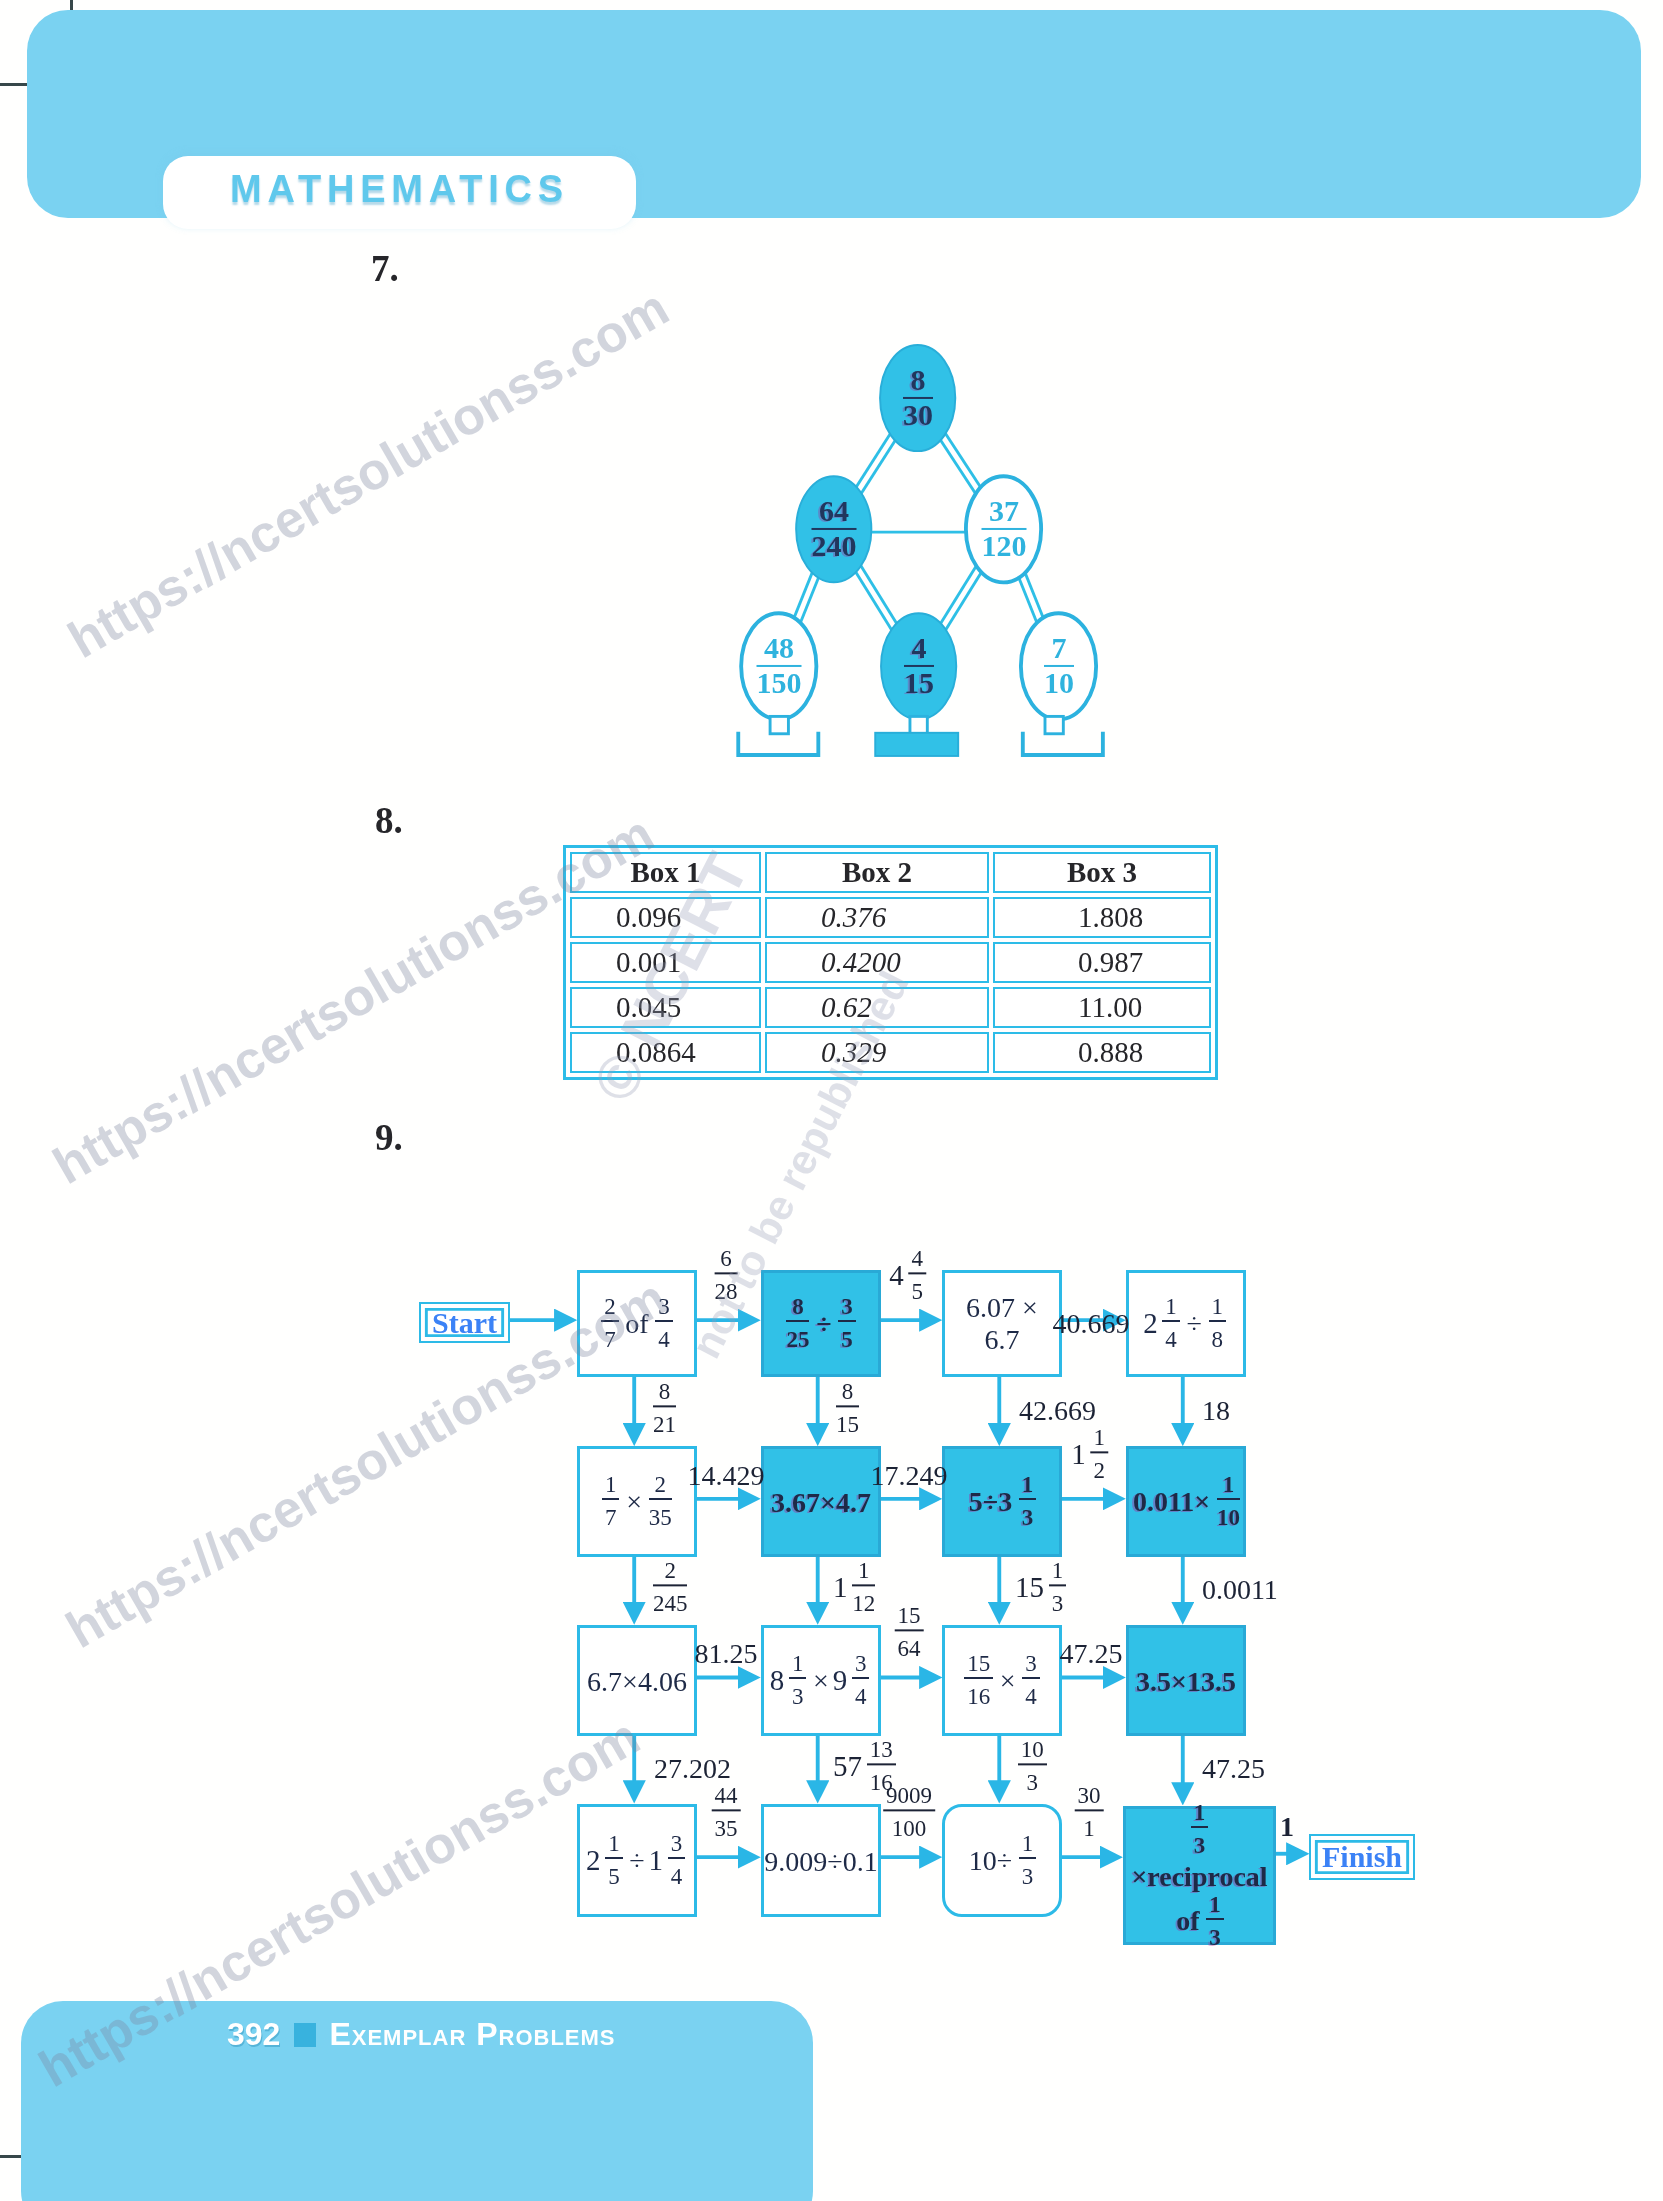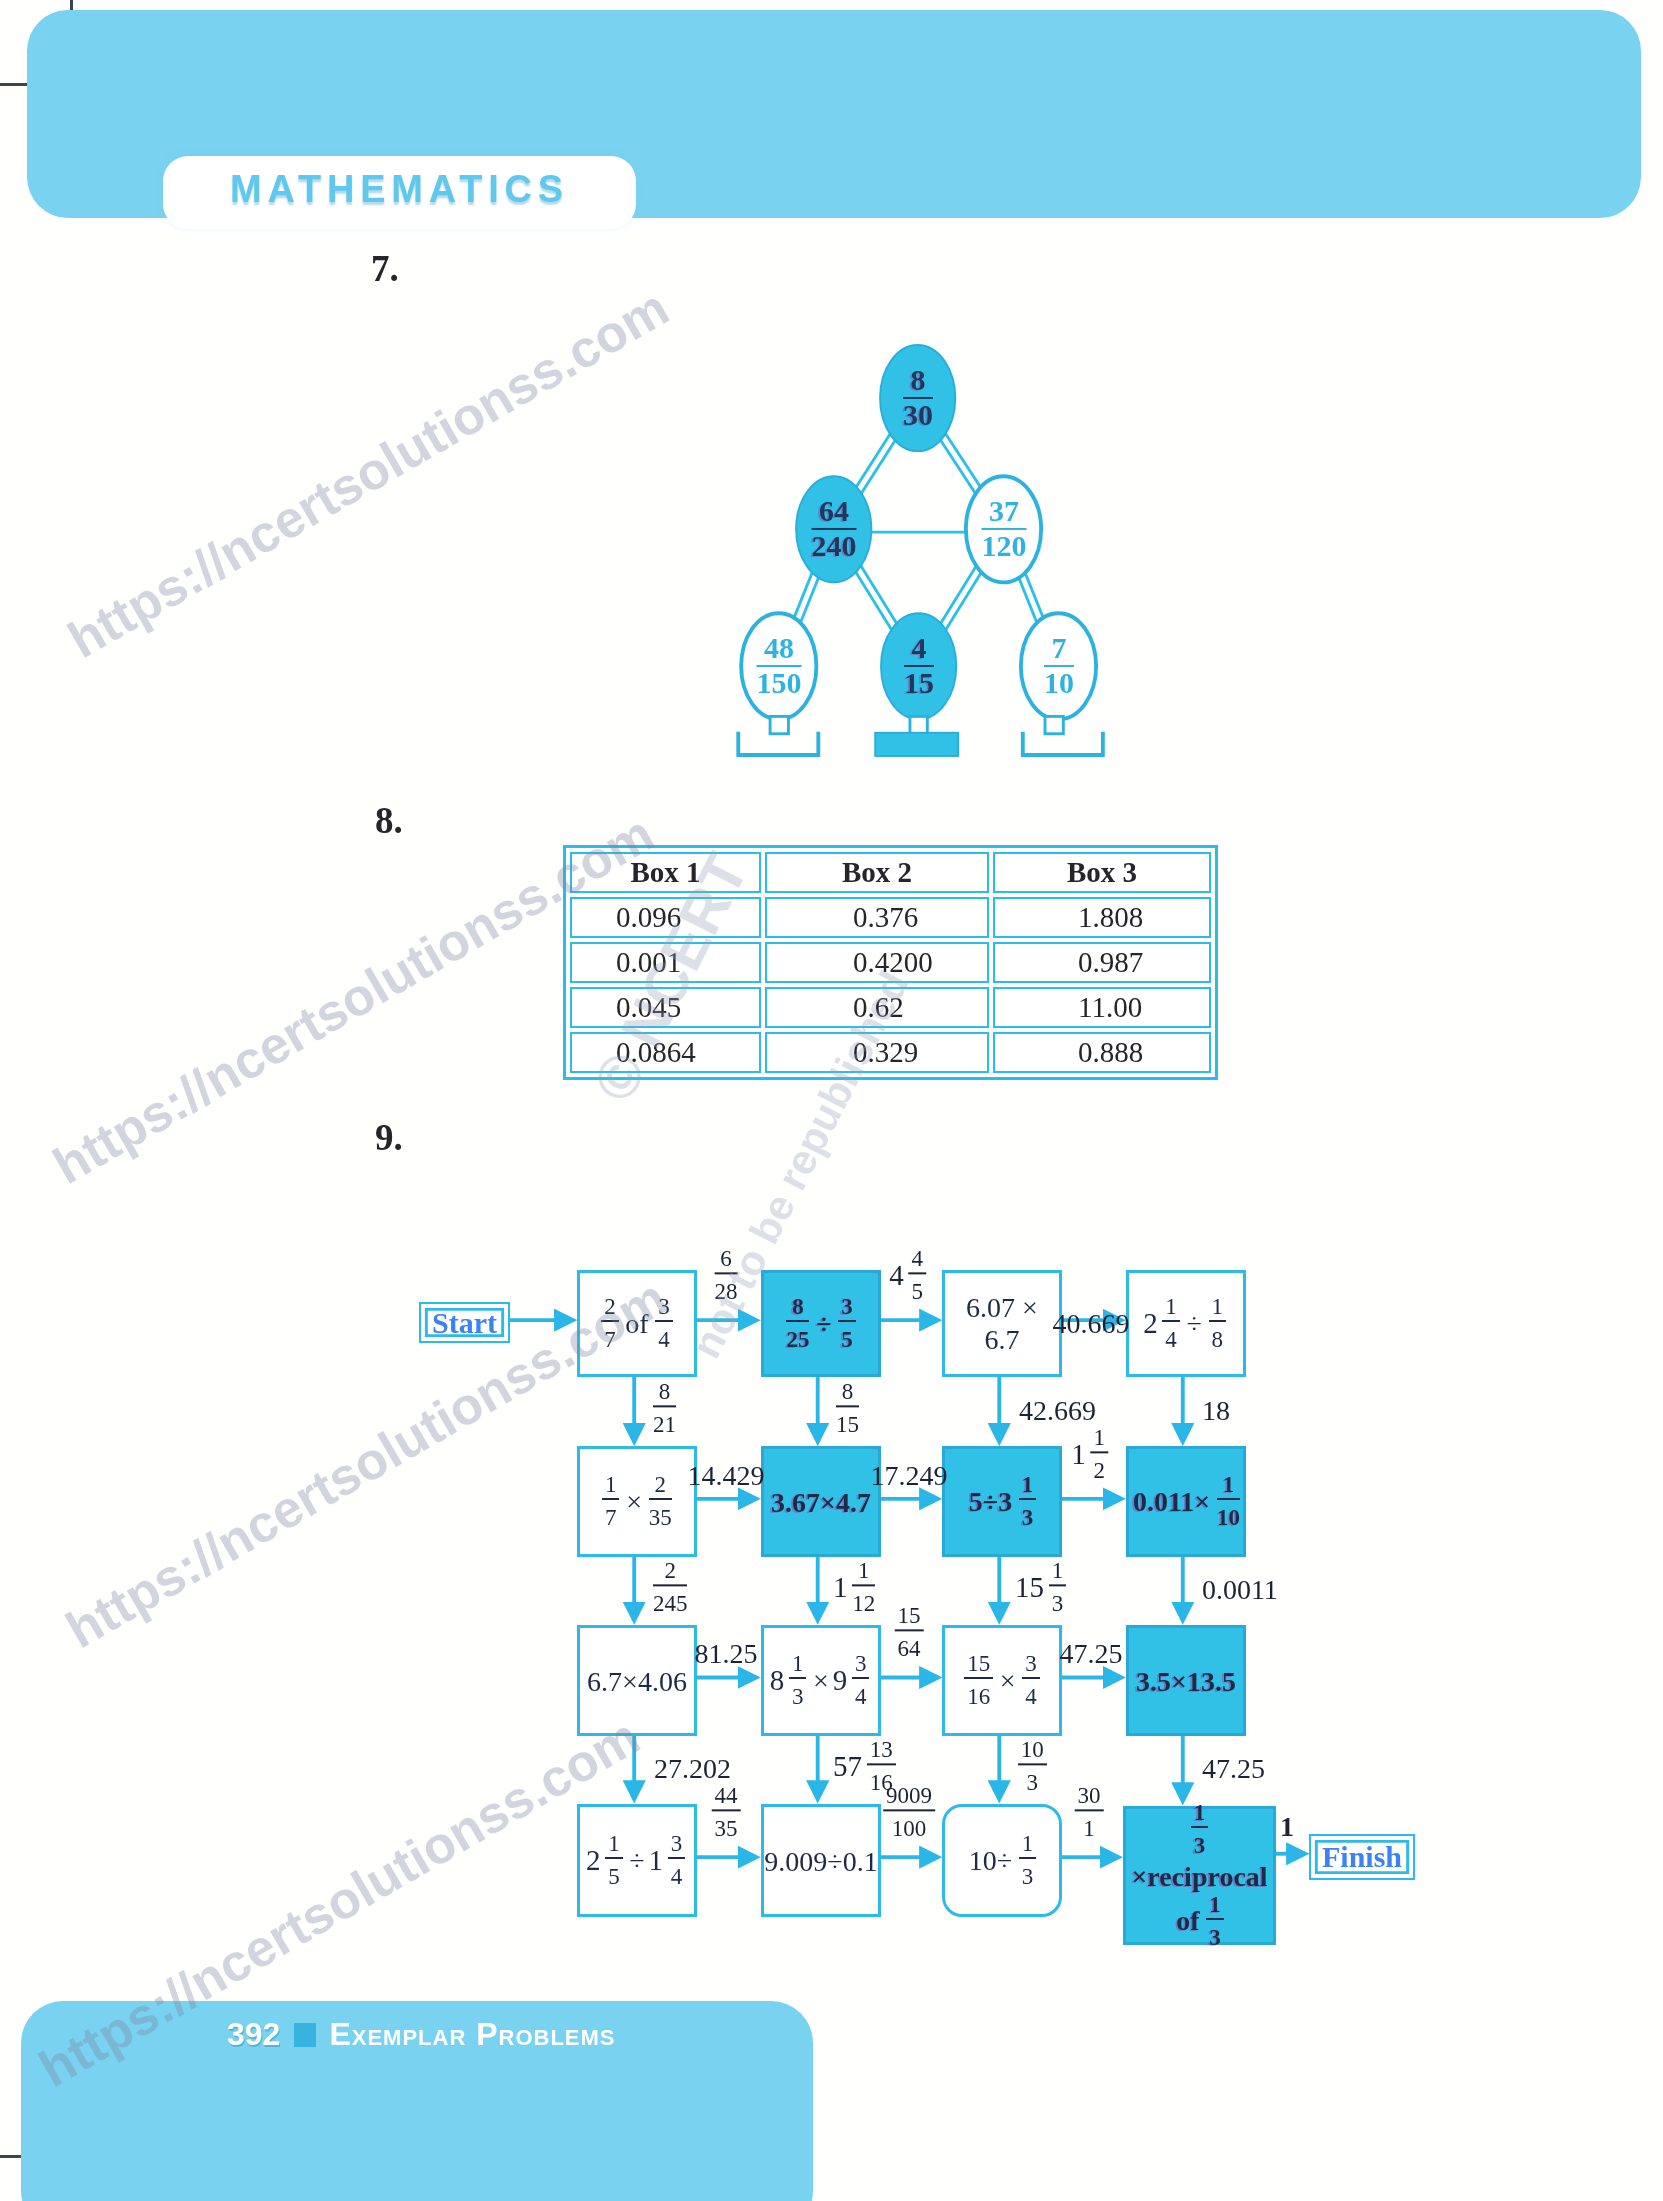--- a/index.html
+++ b/index.html
@@ -39,21 +39,21 @@
   .tfrac .fd{display:block;padding-top:1px;}
   .tfrac.filled{color:#21375e;text-shadow:-1.9px 1px 0 rgba(170,40,145,.35);}
   .tfrac.outline{color:#2fb3de;}
   
   #q8-table{position:absolute;left:563px;top:845px;border-collapse:separate;border-spacing:4.8px;
       border:3.9px solid #2dbce8;background:#fff;table-layout:fixed;}
   #q8-table th,#q8-table td{border:2.9px solid #2dbce8;height:35px;font-size:29px;color:#26262a;}
   #q8-table th{font-weight:bold;text-align:center;}
   #q8-table td{text-align:left;}
   #q8-table td:nth-child(1){padding-left:44px;}
-  #q8-table td:nth-child(2){padding-left:86px;}
+  #q8-table td:nth-child(2){padding-left:54px;font-style:italic;}
   #q8-table td:nth-child(3){padding-left:83px;}
   
   #maze-arrows{position:absolute;left:386px;top:1197px;z-index:1;}
   .mbox{position:absolute;z-index:2;background:#fff;border:3.9px solid #2dbae7;display:flex;
       align-items:center;justify-content:center;text-align:center;color:#1e2a47;font-size:28px;}
   .mbox.filled{background:#31c1e7;border-color:#29a9d6;font-weight:bold;
       text-shadow:-1.9px 1px 0 rgba(175,35,150,.4);}
   .fr{display:inline-block;vertical-align:middle;text-align:center;font-size:23px;line-height:1.05;margin:0 2.9px;}
   .fr .fn{display:block;border-bottom:2.9px solid currentColor;padding:0 2.9px 1px;}
   .fr .fd{display:block;padding-top:6px;}

